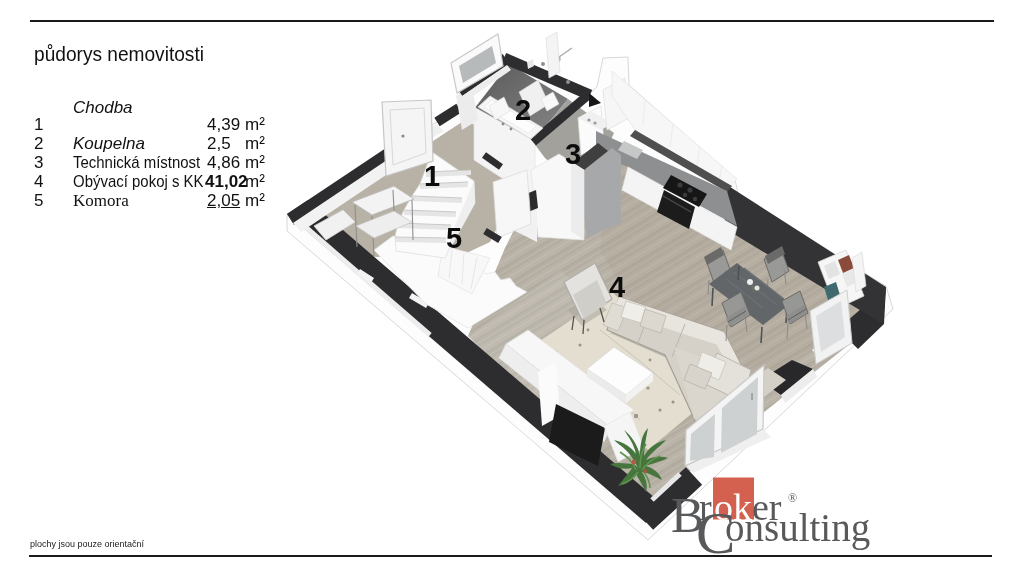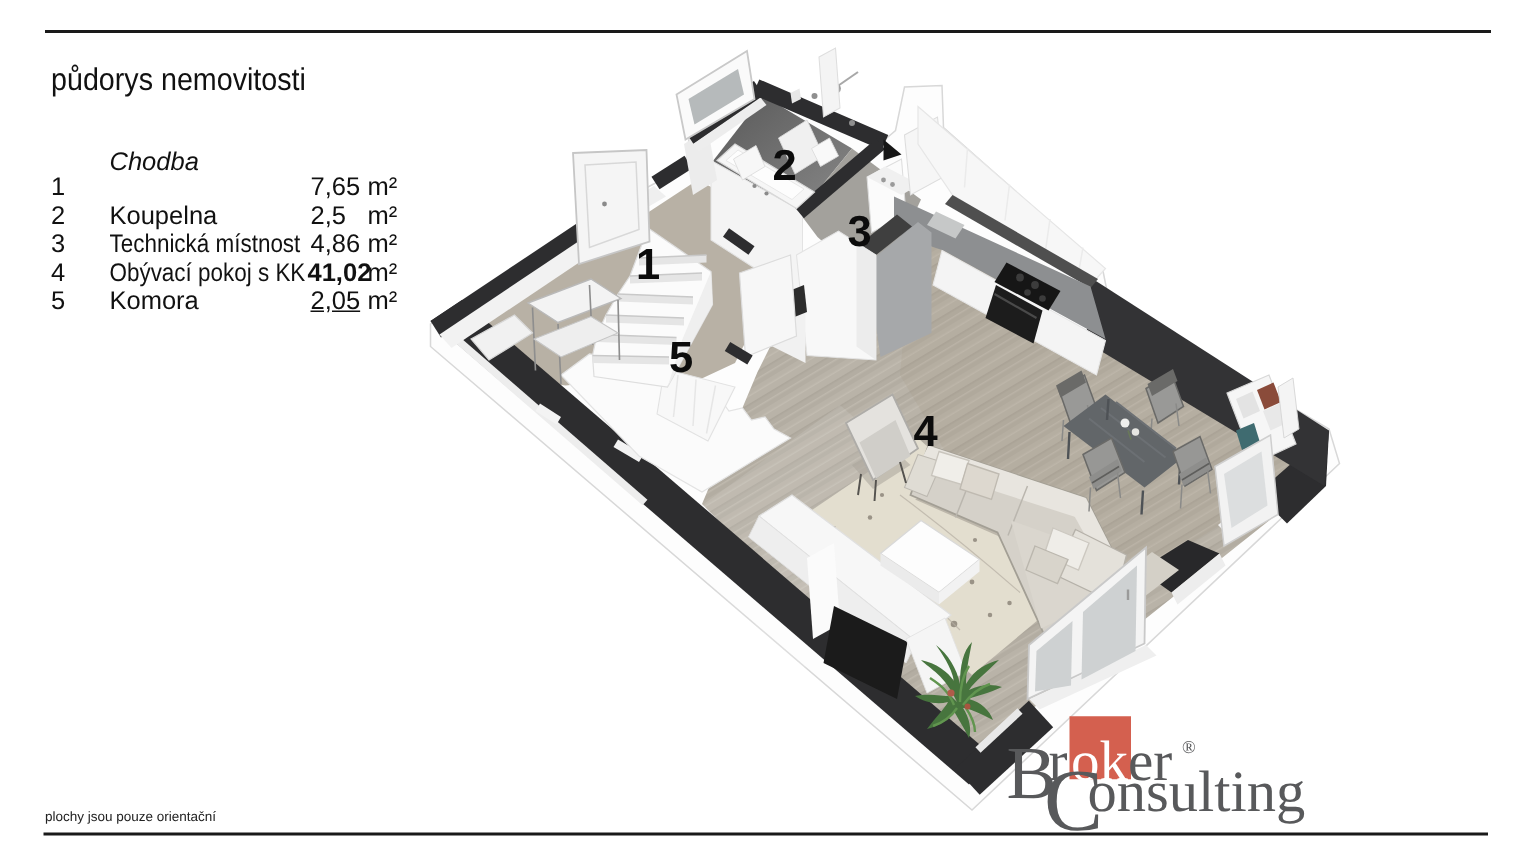--- a/index.html
+++ b/index.html
@@ -12,27 +12,27 @@
 <body>
 
 <div class="abs" style="left:30px;top:20px;width:964px;height:2px;background:#1a1a1a;"></div>
 
 <div class="abs" style="left:34px;top:42px;font-size:21px;color:#111;transform:scaleX(0.91);transform-origin:0 0;">půdorys nemovitosti</div>
 
 <div class="abs lg" style="left:34px;top:115px;">1</div>
 
 <div class="abs lg" style="left:73px;top:98px;font-style:italic;">Chodba</div>
 
-<div class="abs lg" style="left:207px;top:115px;">7,65</div>
+<div class="abs lg" style="left:207px;top:115px;">4,39</div>
 
 <div class="abs lg" style="left:245px;top:115px;">m²</div>
 
 <div class="abs lg" style="left:34px;top:134px;">2</div>
 
-<div class="abs lg" style="left:73px;top:134px;">Koupelna</div>
+<div class="abs lg" style="left:73px;top:134px;font-style:italic;">Koupelna</div>
 
 <div class="abs lg" style="left:207px;top:134px;">2,5</div>
 
 <div class="abs lg" style="left:245px;top:134px;">m²</div>
 
 <div class="abs lg" style="left:34px;top:153px;">3</div>
 
 <div class="abs lg" style="left:73px;top:153px;transform:scaleX(0.88);transform-origin:0 0;">Technická místnost</div>
 
 <div class="abs lg" style="left:207px;top:153px;">4,86</div>
@@ -42,21 +42,21 @@
 <div class="abs lg" style="left:34px;top:172px;">4</div>
 
 <div class="abs lg" style="left:73px;top:172px;transform:scaleX(0.88);transform-origin:0 0;">Obývací pokoj s KK</div>
 
 <div class="abs lg" style="left:205px;top:172px;font-weight:bold;">41,02</div>
 
 <div class="abs lg" style="left:245px;top:172px;">m²</div>
 
 <div class="abs lg" style="left:34px;top:191px;">5</div>
 
-<div class="abs lg" style="left:73px;top:191px;">Komora</div>
+<div class="abs lg" style="left:73px;top:191px;font-family:Liberation Serif, serif;">Komora</div>
 
 <div class="abs lg" style="left:207px;top:191px;text-decoration:underline;">2,05</div>
 
 <div class="abs lg" style="left:245px;top:191px;">m²</div>
 
 <div class="abs" style="left:30px;top:539px;font-size:9px;color:#222;text-align:right;">plochy jsou pouze orientační</div>
 
 <div class="abs" style="left:29px;top:555px;width:963px;height:1.5px;background:#1a1a1a;"></div>
 
 <svg class="abs" style="left:0;top:0;" width="1024" height="576" viewBox="0 0 1024 576">

